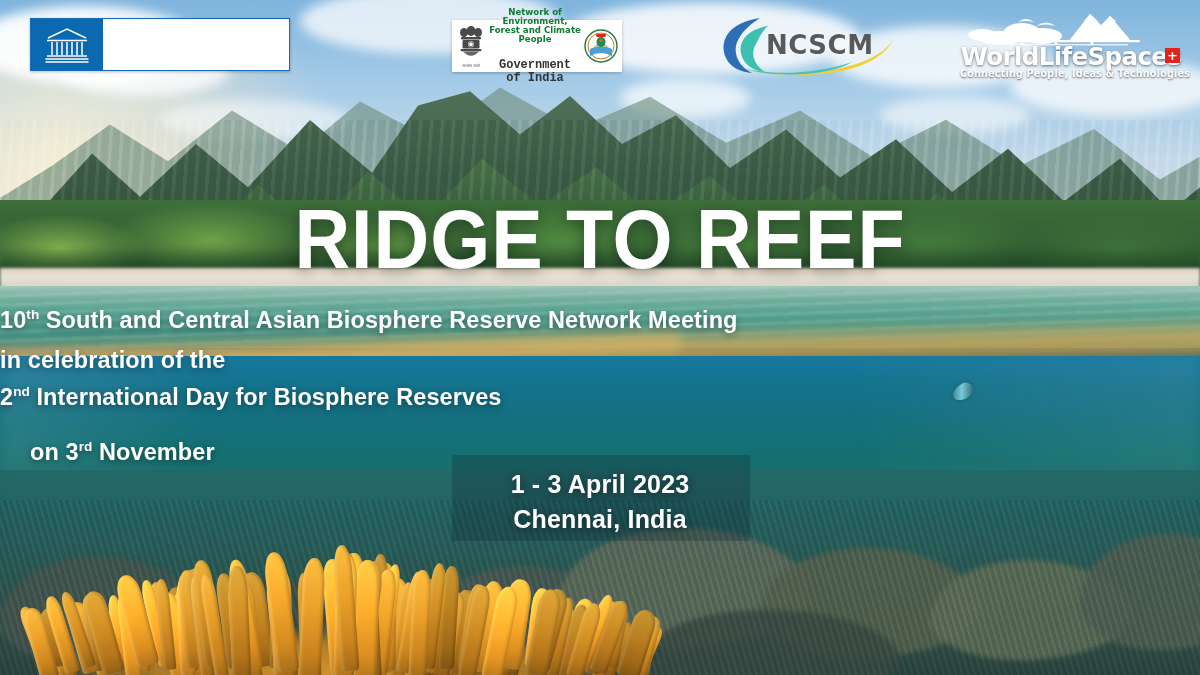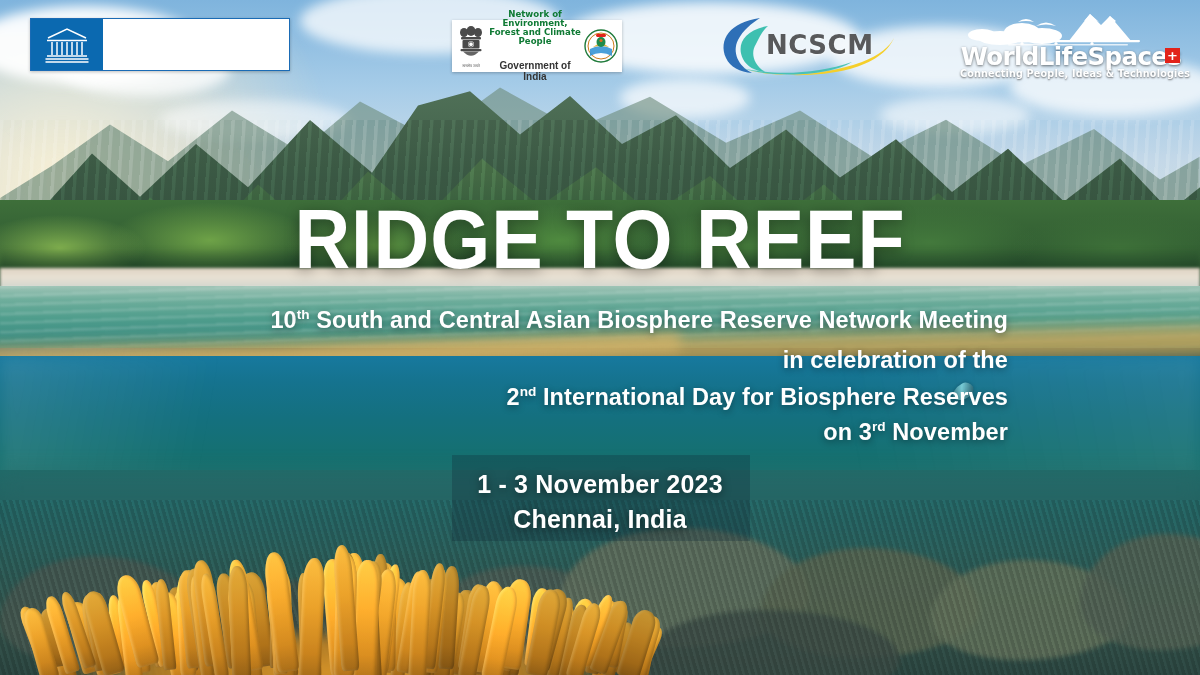--- a/index.html
+++ b/index.html
@@ -222,21 +222,21 @@
   .ministry {
     position:absolute; left:452px; top:20px;
     width:170px; height:52px; background:#fff;
     display:flex; align-items:center; gap:3px; padding:3px 4px;
     box-shadow:0 1px 3px rgba(0,0,0,.25);
   }
   .min-emblem { width:30px; height:46px; flex:0 0 30px; position:relative; }
   .min-text { flex:1; text-align:center; line-height:1.05; }
   .min-l1 { font-size:8.6px; font-weight:700; color:#0f7a34; font-family:"DejaVu Sans", sans-serif;}
   .min-l2 { font-size:8.6px; font-weight:700; color:#0f7a34; font-family:"DejaVu Sans", sans-serif;}
-  .min-l3 { font-size:10px; font-weight:700; color:#333; margin-top:15px; font-family:Liberation Sans, sans-serif;}
+  .min-l3 { font-size:12px; font-weight:700; color:#333; margin-top:15px; font-family:Liberation Mono, monospace;}
   .min-seal { width:34px; height:34px; flex:0 0 34px; }
 
   
   .ncscm { position:absolute; left:712px; top:12px; width:185px; height:64px; }
   .ncscm-word {
     position:absolute; left:54px; top:18px;
     font-size:26px; font-weight:700; color:#58595b; letter-spacing:.5px;
     font-family:"DejaVu Sans", sans-serif;
     text-shadow:0 1px 2px rgba(255,255,255,.6);
   }
@@ -269,31 +269,31 @@
   .headline {
     position:absolute; left:0; top:198px; width:1200px; text-align:center;
     color:#fff; font-size:83px; font-weight:700; letter-spacing:1px;
     font-family:"Liberation Sans Narrow","Liberation Sans", sans-serif;
     transform:scaleX(.93); transform-origin:center;
     text-shadow:0 3px 14px rgba(0,0,0,.35);
     line-height:1;
   }
 
   .sub {
-    position:absolute; left:0; width:1008px; text-align:right;
+    position:absolute; left:0; width:1008px; text-align:left;
     color:#fff; font-family:"Liberation Sans", sans-serif;
     font-size:23.5px; font-weight:600; letter-spacing:.1px;
     text-shadow:0 2px 7px rgba(0,0,0,.42);
     line-height:1.05; white-space:nowrap;
   }
   .sub sup { font-size:.58em; vertical-align:super; font-weight:600; letter-spacing:0; }
   .sub.l1 { top:308px; }
   .sub.l2 { top:348px; }
   .sub.l3 { top:385px; }
-  .sub.l4 { top:420px; }
+  .sub.l4 { top:440px;padding-left:30px; }
 
   .infopanel {
     position:absolute; left:452px; top:455px; width:298px; height:86px;
     background:rgba(18,42,56,.30);
   }
   .info {
     position:absolute; left:0; width:1200px; text-align:center;
     color:#fff; font-family:"Liberation Sans", sans-serif;
     font-size:25px; font-weight:700; letter-spacing:.2px;
     text-shadow:0 2px 8px rgba(0,0,0,.5);
@@ -584,16 +584,16 @@
 
   <div class="sub l1"><span>10</span><sup>th</sup><span> South and Central Asian Biosphere Reserve Network Meeting</span></div>
 
   <div class="sub l2">in celebration of the</div>
 
   <div class="sub l3"><span>2</span><sup>nd</sup><span> International Day for Biosphere Reserves</span></div>
 
   <div class="sub l4"><span>on  3</span><sup>rd</sup><span>  November</span></div>
 
   <div class="infopanel"></div>
-  <div class="info d1">1 - 3 November 2023</div>
+  <div class="info d1">1 - 3 April 2023</div>
   <div class="info d2">Chennai, India</div>
 
 </div>
 
 </body></html>

